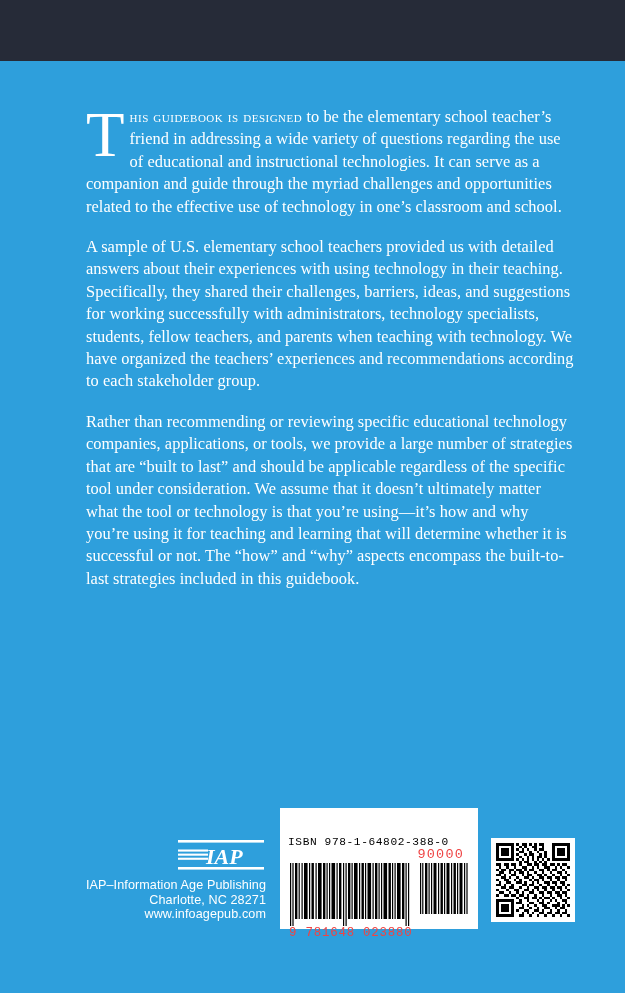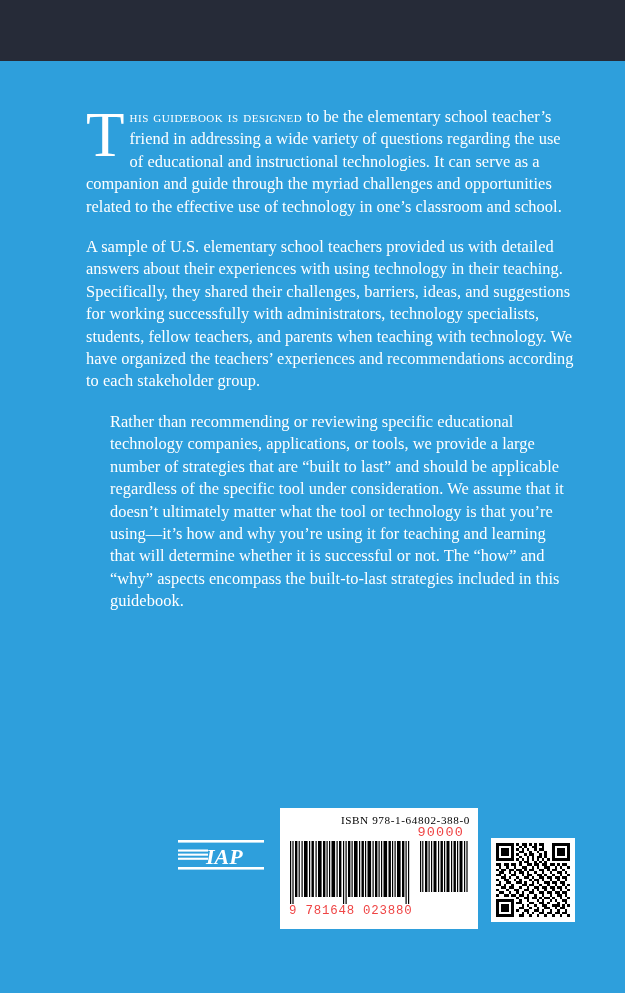--- a/index.html
+++ b/index.html
@@ -36,21 +36,21 @@
   }
   .blurb p {
     margin: 0 0 18px 0;
     color: #ffffff;
     font-family: "Liberation Serif", serif;
     font-size: 16.4px;
     line-height: 22.4px;
     text-align: left;
     letter-spacing: 0.05px;
   }
-  .blurb p:last-child { margin-bottom: 0; margin-left: 24px; }
+  .blurb p:last-child { margin-bottom: 0; }
 
   .dropcap-para {
     position: relative;
   }
   .dropcap {
     float: left;
     font-family: "Liberation Serif", serif;
     font-size: 63px;
     line-height: 52px;
     color: #ffffff;
@@ -104,27 +104,28 @@
     position: absolute;
     left: 280px;
     top: 3px;
     width: 198px;
     height: 121px;
     background: #ffffff;
     box-sizing: border-box;
     padding: 6px 8px 5px 8px;
   }
   .isbn-text {
-    font-family: Liberation Serif, serif;
+    font-family: Liberation Mono, monospace;
     font-size: 11.2px;
     letter-spacing: 0.6px;
     color: #000000;
-    text-align: right;
+    text-align: left;
     line-height: 12px;
     white-space: nowrap;
+    margin-top: 22px;
   }
   .price-text {
     font-family: "Liberation Mono", monospace;
     font-size: 13.5px;
     letter-spacing: 1.2px;
     color: #ef4444;
     text-align: right;
     line-height: 14px;
     padding-right: 6px;
   }
@@ -190,20 +191,25 @@
     <div class="pub-block">
       <div class="iap-logo">
         <svg width="86" height="30" viewBox="0 0 86 30" xmlns="http://www.w3.org/2000/svg">
           <rect x="0" y="0" width="86" height="2.6" fill="#ffffff"></rect>
           <rect x="0" y="9.5" width="30" height="2.1" fill="#ffffff"></rect>
           <rect x="0" y="13.6" width="30" height="2.1" fill="#ffffff"></rect>
           <rect x="0" y="17.7" width="30" height="2.1" fill="#ffffff"></rect>
           <rect x="0" y="27" width="86" height="2.6" fill="#ffffff"></rect>
           <text x="28" y="24" font-family="Liberation Serif, serif" font-size="22" font-weight="bold" font-style="italic" fill="#ffffff">IAP</text>
         </svg>
+      </div>
+      <div class="pub-lines">
+        <div>IAP–Information Age Publishing</div>
+        <div>Charlotte, NC 28271</div>
+        <div>www.infoagepub.com</div>
       </div>
     </div>
 
     <div class="barcode-box">
       <div class="isbn-text">ISBN 978-1-64802-388-0</div>
       <div class="price-text">90000</div>
       <div class="bars-row">
         <div class="bars-main">
           <svg width="122" height="63" viewBox="0 0 122 63" xmlns="http://www.w3.org/2000/svg">
             <g fill="#000000">

